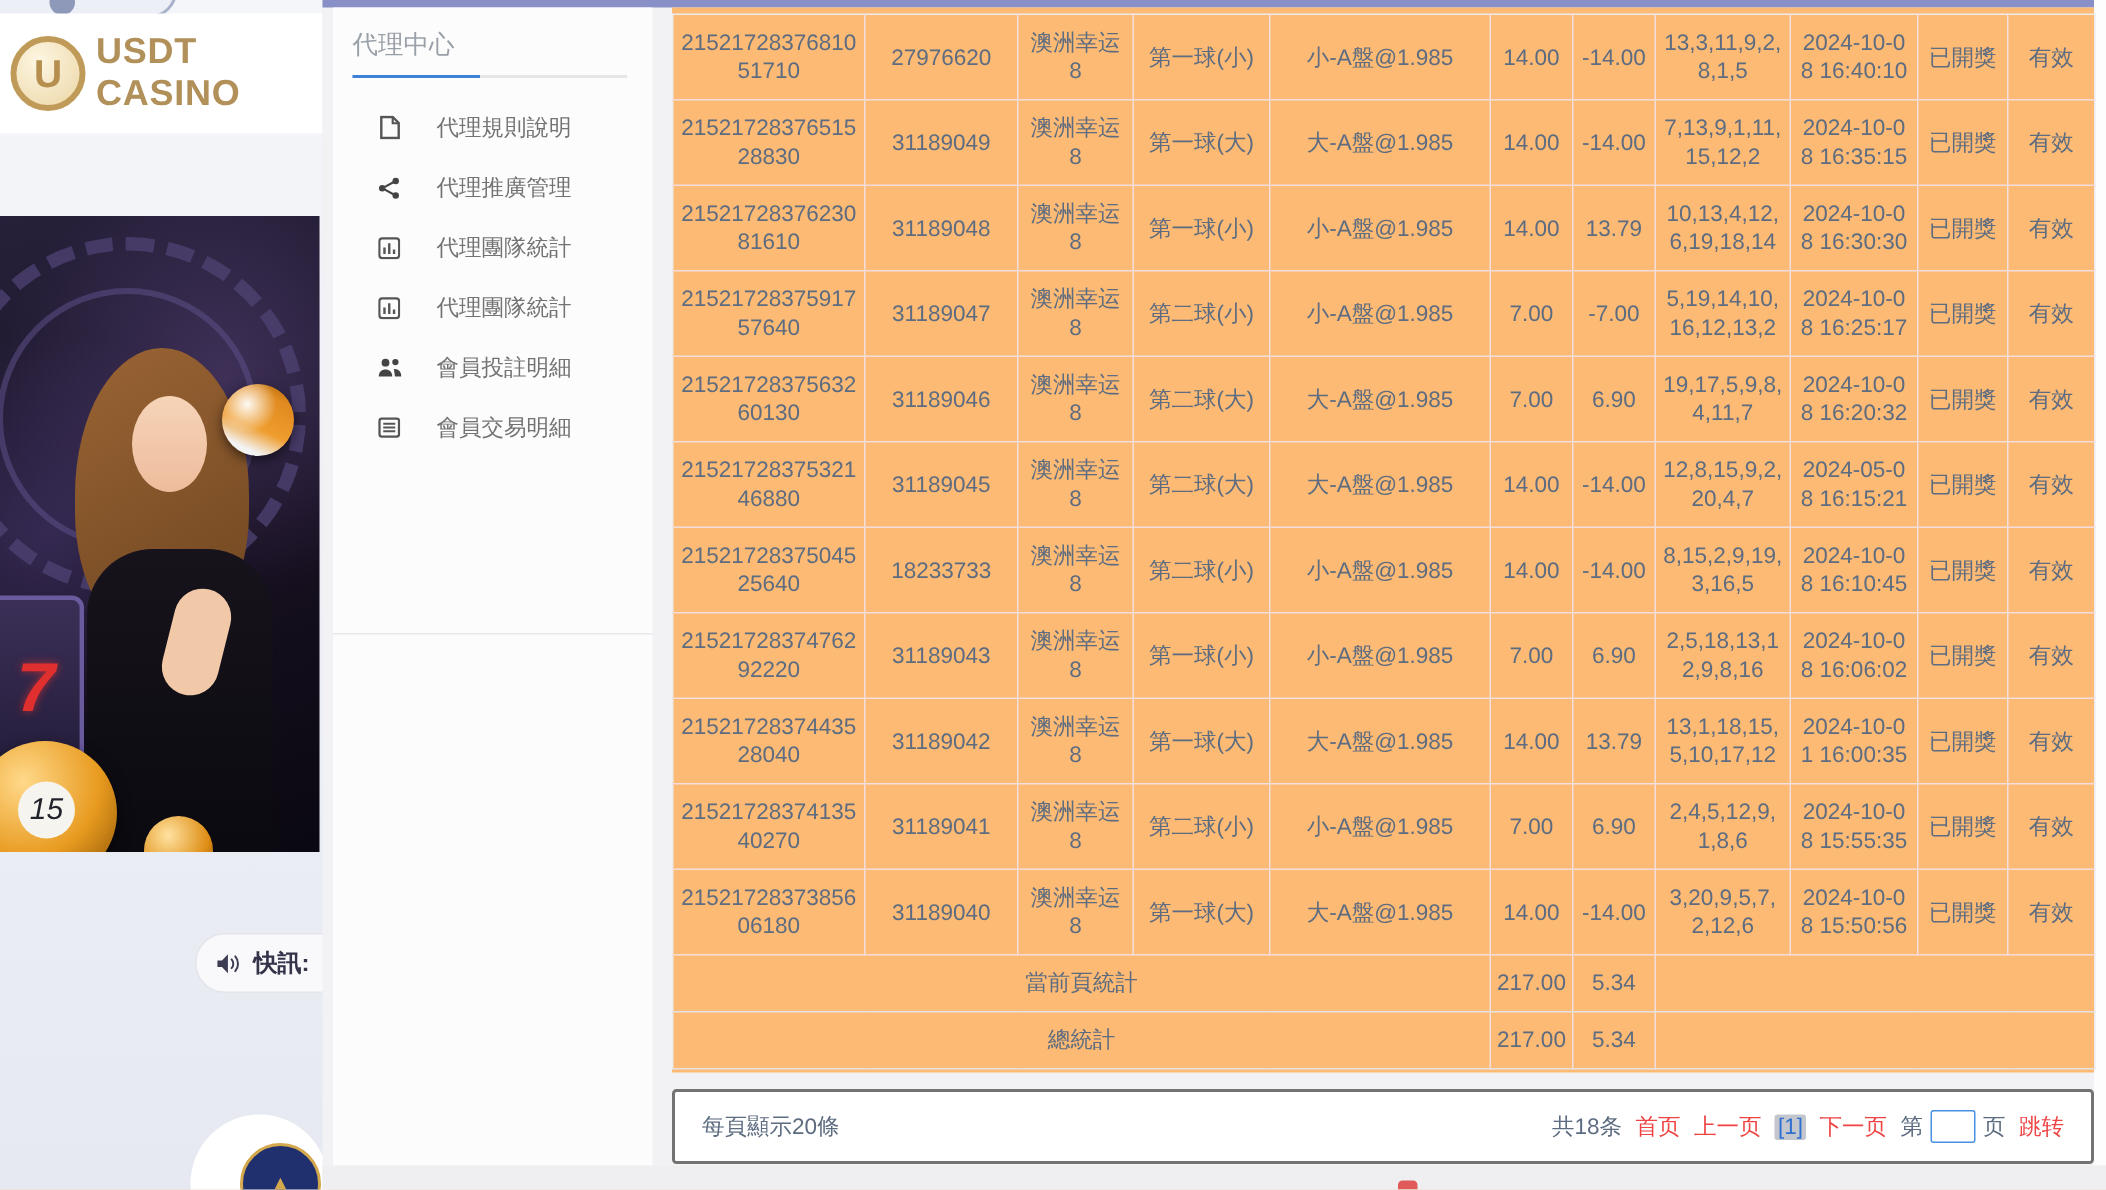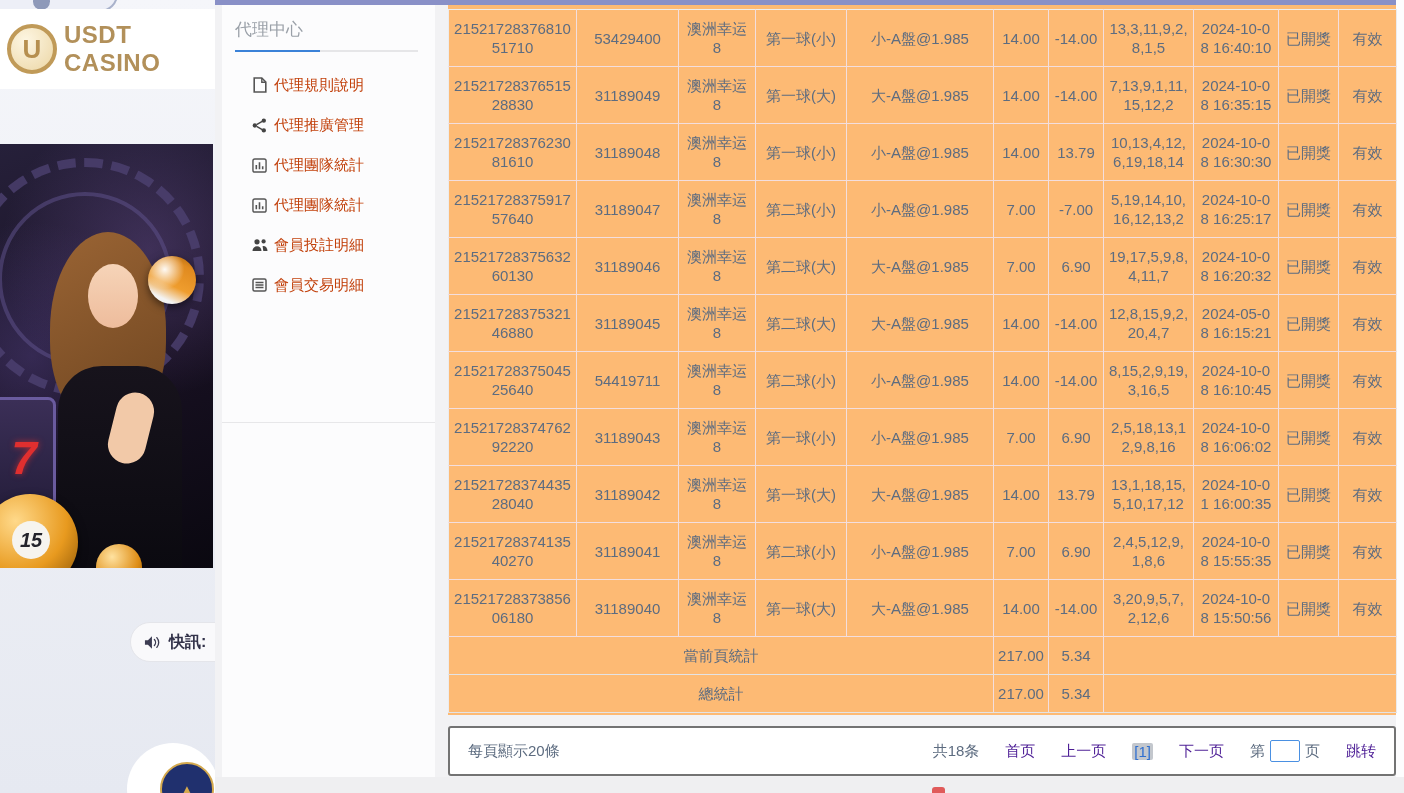--- a/index.html
+++ b/index.html
@@ -41,21 +41,21 @@
   .ball9{position:absolute;left:148px;top:112px;width:48px;height:48px;border-radius:50%;
     background:
       radial-gradient(circle at 35% 28%,rgba(255,255,255,.95),rgba(255,255,255,0) 42%),
       linear-gradient(25deg,#f3f3f3 18%,#ef9d2e 42%,#e08a1f 78%,#a9650e 100%);
     box-shadow:0 3px 8px rgba(0,0,0,.55);filter:blur(.4px)}
   .ball15{position:absolute;left:-18px;top:350px;width:96px;height:96px;border-radius:50%;
     background:radial-gradient(circle at 35% 28%,#ffd98a,#e89a1f 55%,#8a5405 95%);
     box-shadow:0 4px 10px rgba(0,0,0,.6)}
   .ball15 .num{position:absolute;left:30px;top:27px;width:38px;height:38px;border-radius:50%;
     background:#f6f4ef;display:flex;align-items:center;justify-content:center;
-    font-weight:bold;font-size:20px;color:#23232b;font-style:italic}
+    font-weight:normal;font-size:20px;color:#23232b;font-style:italic}
   .ballx{position:absolute;left:96px;top:400px;width:46px;height:46px;border-radius:50%;
     background:radial-gradient(circle at 35% 28%,#ffe2a0,#de8d15 60%,#7c4a04)}
   .hair{position:absolute;left:50px;top:88px;width:116px;height:196px;
     border-radius:52% 52% 46% 46%;background:linear-gradient(150deg,#9a6434,#6e4520)}
   .face{position:absolute;left:88px;top:120px;width:50px;height:64px;border-radius:50%;
     background:linear-gradient(#f6d4b8,#eebc9c)}
   .body{position:absolute;left:58px;top:222px;width:124px;height:202px;
     border-radius:44px 44px 0 0;background:linear-gradient(#17131c,#0b0a10)}
   .hands{position:absolute;left:112px;top:248px;width:38px;height:72px;border-radius:20px;
     background:#f2c9a8;transform:rotate(14deg)}
@@ -75,40 +75,40 @@
   .modal{position:absolute;left:215px;top:0;width:1189px;height:793px;background:#f2f2f4}
   .topstrip{position:absolute;left:0;top:0;width:1182px;height:5px;background:#8990c7}
   .scrollstrip{position:absolute;left:1181px;top:0;width:8px;height:777px;background:#fdfdfe}
 
   .side{position:absolute;left:7px;top:5px;width:213px;height:772px;background:#fcfcfd}
   .side-card{height:418px;border-bottom:1px solid #e7e7e9}
   .side-title{padding:13px 0 0 13px;font-size:17px;color:#9aa0a8}
   .underrule{margin:9px 0 0 13px;width:183px;height:2px;background:#e6e6e8;position:relative}
   .underrule .blue{position:absolute;left:0;top:0;width:85px;height:2px;background:#3b82d8}
   .menu{margin-top:13px}
-  .mitem{height:40px;display:flex;align-items:center;padding-left:29px;gap:6px;
-    color:#c2410c;font-size:15px;cursor:pointer}
+  .mitem{height:40px;display:flex;align-items:center;padding-left:29px;gap:23px;
+    color:#737373;font-size:15px;cursor:pointer}
   .micon{width:17px;display:flex;justify-content:center;flex:none}
 
   .content{position:absolute;left:233px;top:5px;width:948px;height:710px;background:#fdba74}
   table{border-collapse:collapse;table-layout:fixed;width:948px;margin-top:4px;
     font-size:15px;color:#5d6c80;text-align:center}
   td{border:1px solid #f3dede;padding:2px 4px;line-height:19px;vertical-align:middle;
     word-break:break-all}
   tr.data td{height:57px}
   tr.sum td{height:38px;border-top-color:#e3e3e5;border-bottom-color:#e3e3e5}
   table tr:first-child td{border-top-color:#ececee}
   td:first-child{border-left-color:#ececee}
   td:last-child{border-right-color:#ececee}
 
   .pager{position:absolute;left:233px;top:726px;width:948px;height:50px;background:#fff;
     border:2px solid #737373;border-radius:3px;display:flex;align-items:center;
     justify-content:space-between;padding:0 18px;font-size:15px;color:#5d6c80}
-  .pright{display:flex;align-items:center;gap:26px}
-  .plink{color:#4c1d95;cursor:pointer}
+  .pright{display:flex;align-items:center;gap:9px}
+  .plink{color:#ef4444;cursor:pointer}
   .pcur{background:#c3c7cd;color:#2f6fd0;padding:0 2px;border-radius:2px;cursor:pointer}
   .pjump{display:flex;align-items:center;gap:5px}
   .pinput{width:30px;height:22px;border:1px solid #4a90e2;border-radius:2px;outline:none;
     font-size:14px;text-align:center}
 
   .footer{position:absolute;left:0;top:777px;width:1189px;height:16px;background:#efeff1}
   .redpeek{position:absolute;left:717px;top:10px;width:13px;height:6px;background:#e05a5a;
     border-radius:3px 3px 0 0}
 </style>
 </head>
@@ -241,21 +241,21 @@
             <col style="width:55px">
           <col style="width:55px">
             <col style="width:90px">
             <col style="width:85px">
           <col style="width:60px">
             <col style="width:58px">
         </colgroup>
         <tbody>
             <tr class="data">
               <td>2152172837681051710</td>
-              <td>53429400</td>
+              <td>27976620</td>
               <td>澳洲幸运8</td>
               <td>第一球(小)</td>
               <td>小-A盤@1.985</td>
               <td>14.00</td>
               <td>-14.00</td>
               <td>13,3,11,9,2,8,1,5</td>
               <td>2024-10-08 16:40:10</td>
               <td>已開獎</td>
               <td>有效</td>
             </tr>
@@ -319,21 +319,21 @@
               <td>大-A盤@1.985</td>
               <td>14.00</td>
               <td>-14.00</td>
               <td>12,8,15,9,2,20,4,7</td>
               <td>2024-05-08 16:15:21</td>
               <td>已開獎</td>
               <td>有效</td>
             </tr>
             <tr class="data">
               <td>2152172837504525640</td>
-              <td>54419711</td>
+              <td>18233733</td>
               <td>澳洲幸运8</td>
               <td>第二球(小)</td>
               <td>小-A盤@1.985</td>
               <td>14.00</td>
               <td>-14.00</td>
               <td>8,15,2,9,19,3,16,5</td>
               <td>2024-10-08 16:10:45</td>
               <td>已開獎</td>
               <td>有效</td>
             </tr>

